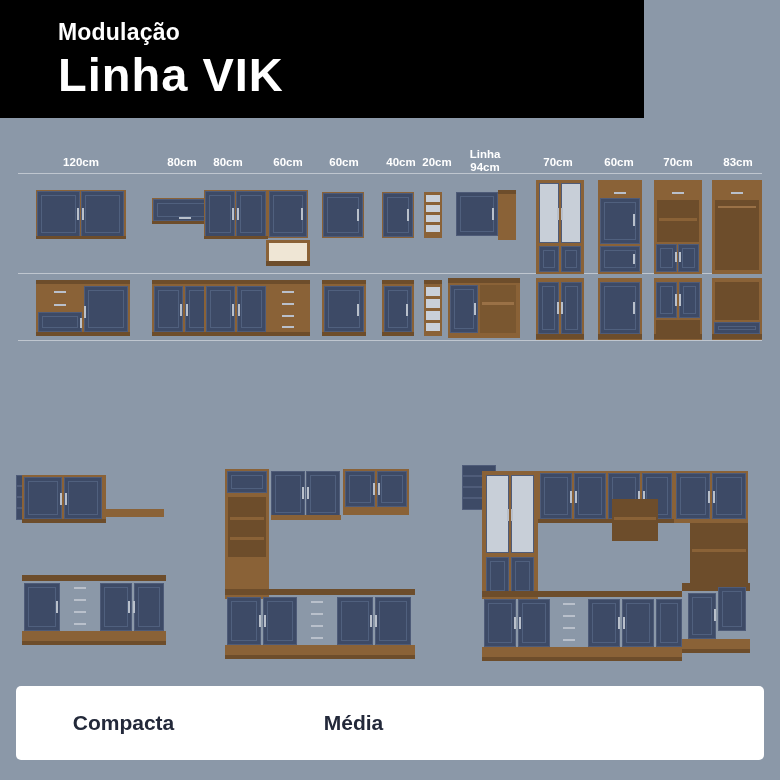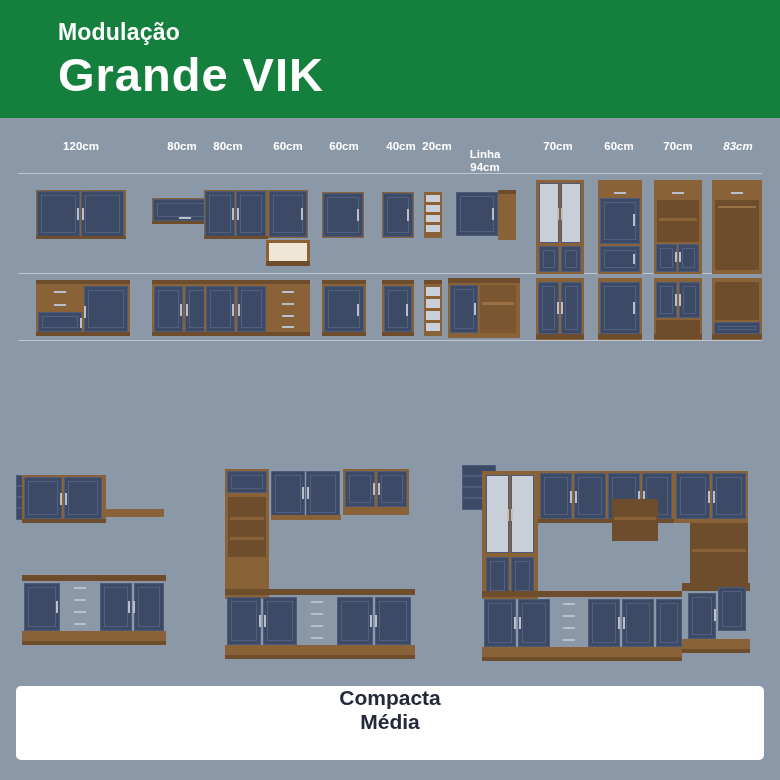--- a/index.html
+++ b/index.html
@@ -17,23 +17,23 @@
     position: relative;
     width: 780px;
     height: 780px;
     background: #8b98a8;
   }
 
   
   .header {
     position: absolute;
     left: 0; top: 0;
-    width: 780px;
+    width: 644px;
     height: 118px;
-    background: #15803d;
+    background: #000000;
     box-sizing: border-box;
     padding: 18px 0 0 58px;
   }
   .header-kicker {
     color: #ffffff;
     font-size: 23px;
     font-weight: bold;
     letter-spacing: 0.2px;
     line-height: 28px;
   }
@@ -58,21 +58,21 @@
     position: relative;
     height: 34px;
   }
   .measure {
     position: absolute;
     text-align: center;
     color: #ffffff;
     font-size: 11.5px;
     font-weight: bold;
     line-height: 13px;
-    top: 0;
+    top: 16px;
   }
   .measure.two-line { top: 8px; }
 
   .row-line {
     position: absolute;
     left: 2px;
     width: 744px;
     height: 1px;
     background: rgba(255,255,255,0.45);
   }
@@ -152,58 +152,57 @@
   .footer {
     position: absolute;
     left: 16px;
     top: 686px;
     width: 748px;
     height: 74px;
     background: #ffffff;
     border-radius: 5px;
     display: flex;
     align-items: center;
-    flex-direction: column;
   }
   .footer-cell {
     color: #23293a;
     font-size: 21px;
     font-weight: bold;
     text-align: center;
   }
   .fc1 { width: 215px; }
   .fc2 { width: 245px; }
   .fc3 { width: 288px; }
 </style>
 </head>
 <body>
 
 <div class="page">
 
   <div class="header">
     <div class="header-kicker">Modulação</div>
-    <div class="header-title">Grande VIK</div>
+    <div class="header-title">Linha VIK</div>
   </div>
 
   <div class="modules-panel">
 
     <div class="measure-row">
       <div class="measure" style="left:18px;width:94px;">120cm</div>
       <div class="measure" style="left:130px;width:72px;">80cm</div>
       <div class="measure" style="left:176px;width:72px;">80cm</div>
       <div class="measure" style="left:240px;width:64px;">60cm</div>
       <div class="measure" style="left:296px;width:64px;">60cm</div>
       <div class="measure" style="left:356px;width:58px;">40cm</div>
       <div class="measure" style="left:395px;width:52px;">20cm</div>
       <div class="measure two-line" style="left:438px;width:62px;white-space:pre-line;">Linha
 94cm</div>
       <div class="measure" style="left:512px;width:60px;">70cm</div>
       <div class="measure" style="left:572px;width:62px;">60cm</div>
       <div class="measure" style="left:632px;width:60px;">70cm</div>
-      <div class="measure" style="left:692px;width:60px;font-style:italic;">83cm</div>
+      <div class="measure" style="left:692px;width:60px;">83cm</div>
     </div>
 
     <div class="row-line top"></div>
     <div class="row-line mid"></div>
     <div class="row-line bot"></div>
 
     <div class="mod" style="left:20px;top:50px;width:90px;height:48px;">
       <div class="box wood" style="left:0;top:0;width:90px;height:48px;"></div>
       <div class="box door" style="left:1px;top:1px;width:43px;height:46px;">
           <div class="door-in"></div>

